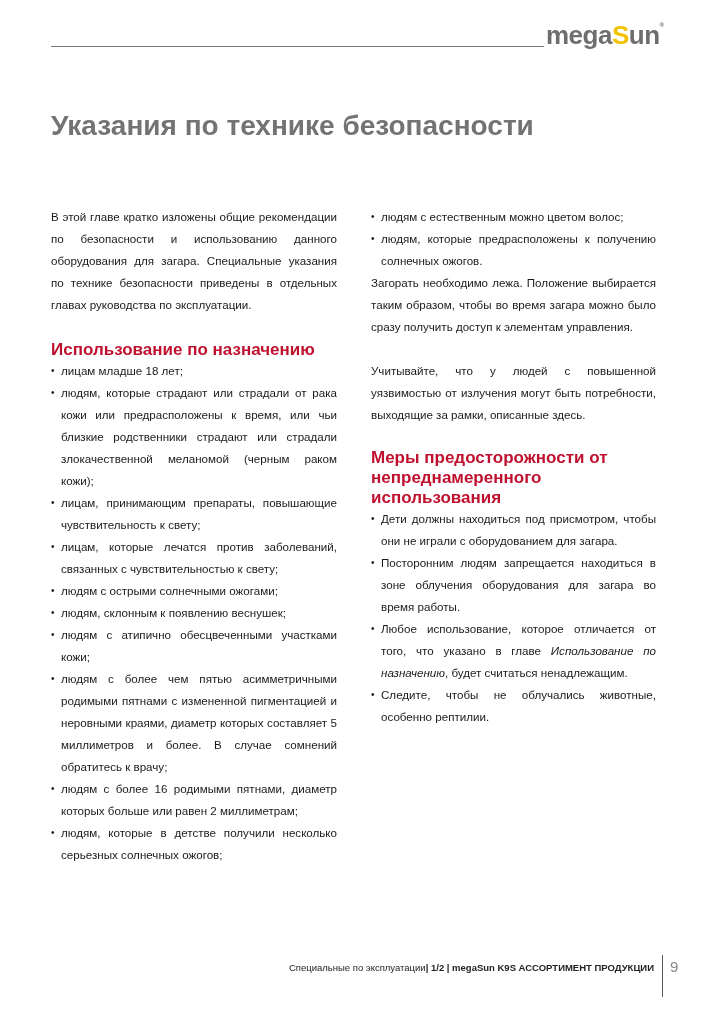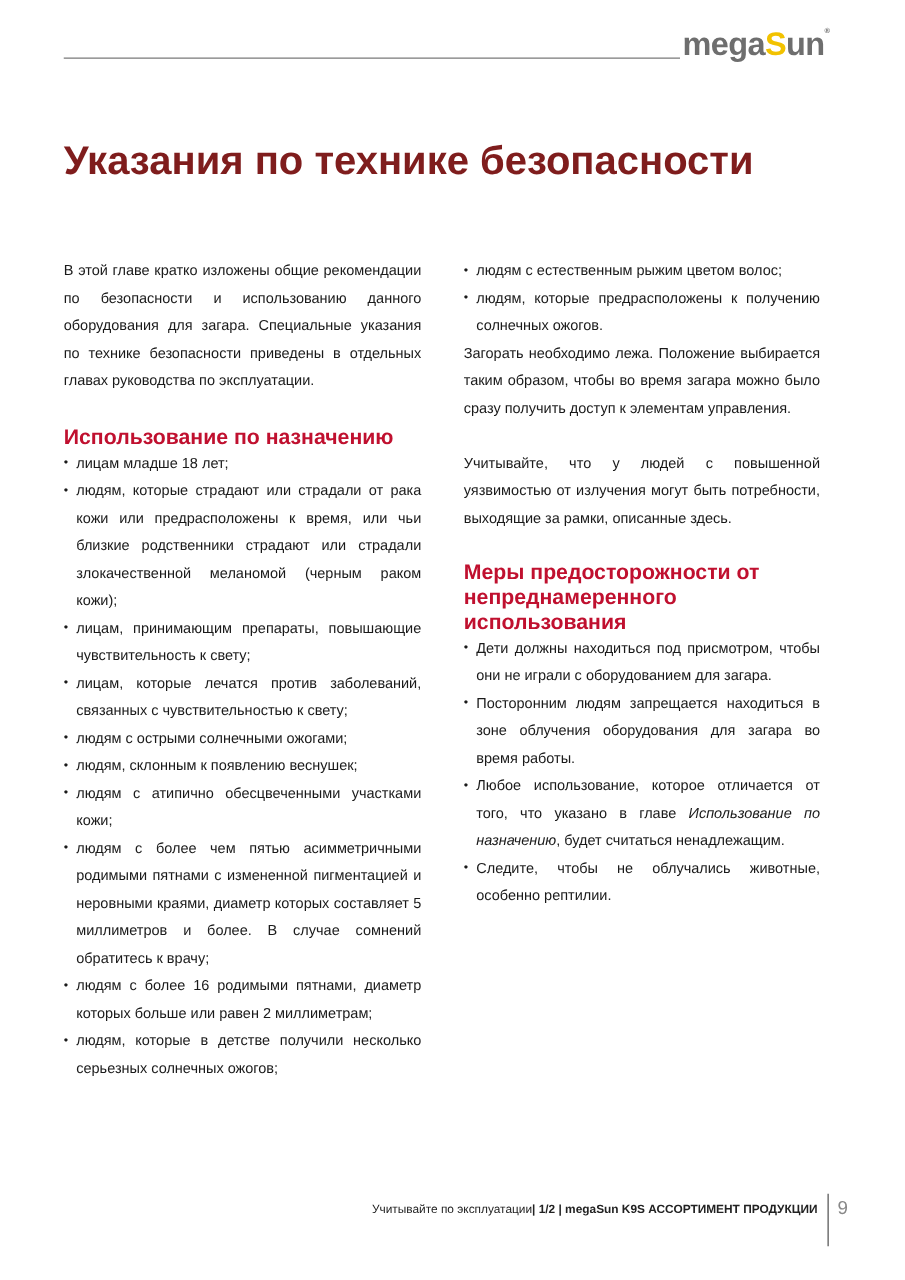--- a/index.html
+++ b/index.html
@@ -2,21 +2,21 @@
 <html><head>
 <meta charset="utf-8">
 <style>
   html, body { margin:0; padding:0; background:#ffffff; }
   body { width:724px; height:1024px; position:relative; overflow:hidden;
          font-family:"Liberation Sans", sans-serif; color:#1a1a1a; }
   .header-rule { position:absolute; left:51px; top:46px; width:493px; height:1px; background:#7a7a7a; }
   .logo { position:absolute; left:546px; top:20px; font-size:26px; font-weight:bold; color:#6e6e6e; letter-spacing:-0.5px; }
   .logo .s { color:#f2c200; }
   .logo .reg { font-size:6px; vertical-align:top; position:relative; top:2px; }
-  .page-title { position:absolute; left:51px; top:110px; font-size:32px; font-weight:bold; color:#7f1d1d; margin:0; white-space:nowrap; }
+  .page-title { position:absolute; left:51px; top:110px; font-size:28px; font-weight:bold; color:#737373; margin:0; white-space:nowrap; }
   .col { position:absolute; top:206px; width:286px; font-size:11.6px; line-height:22px; }
   .col.left { left:51px; }
   .col.right { left:371px; width:285px; }
   p { margin:0; text-align:justify; }
   h2 { margin:0; color:#c0102f; font-size:17px; font-weight:bold; line-height:20px; }
   ul { list-style:none; margin:0; padding:0; }
   li { position:relative; padding-left:10px; text-align:justify; margin-bottom:0; }
   li::before { content:"•"; position:absolute; left:0; top:0; font-size:10px; }
   em { font-style:italic; }
   .footer { position:absolute; top:962px; right:70px; font-size:9.5px; color:#222; white-space:nowrap; }
@@ -44,29 +44,29 @@
     <li>людям, склонным к появлению веснушек;</li>
     <li>людям с атипично обесцвеченными участками кожи;</li>
     <li>людям с более чем пятью асимметричными родимыми пятнами с измененной пигментацией и неровными краями, диаметр которых составляет 5 миллиметров и более. В случае сомнений обратитесь к врачу;</li>
     <li>людям с более 16 родимыми пятнами, диаметр которых больше или равен 2 миллиметрам;</li>
     <li>людям, которые в детстве получили несколько серьезных солнечных ожогов;</li>
   </ul>
 </div>
 
 <div class="col right">
   <ul>
-    <li>людям с естественным рыжим цветом волос;</li>
+    <li>людям с естественным можно цветом волос;</li>
     <li>людям, которые предрасположены к получению солнечных ожогов.</li>
   </ul>
   <p style="">Загорать необходимо лежа. Положение выбирается таким образом, чтобы во время загара можно было сразу получить доступ к элементам управления.</p>
   <p style="margin-top:22px;">Учитывайте, что у людей с повышенной уязвимостью от излучения могут быть потребности, выходящие за рамки, описанные здесь.</p>
   <h2 style="margin-top:22px;">Меры предосторожности от непреднамеренного использования</h2>
   <ul>
     <li>Дети должны находиться под присмотром, чтобы они не играли с оборудованием для загара.</li>
     <li>Посторонним людям запрещается находиться в зоне облучения оборудования для загара во время работы.</li>
     <li><span>Любое использование, которое отличается от того, что указано в главе </span><em>Использование по назначению</em><span>, будет считаться ненадлежащим.</span></li>
     <li>Следите, чтобы не облучались животные, особенно рептилии.</li>
   </ul>
 </div>
 
-<div class="footer"><span>Учитывайте по эксплуатации</span><b>| 1/2 | megaSun K9S АССОРТИМЕНТ ПРОДУКЦИИ</b></div>
+<div class="footer"><span>Специальные по эксплуатации</span><b>| 1/2 | megaSun K9S АССОРТИМЕНТ ПРОДУКЦИИ</b></div>
 <div class="footer-rule"></div>
 <div class="page-num">9</div>
 
 </body></html>

